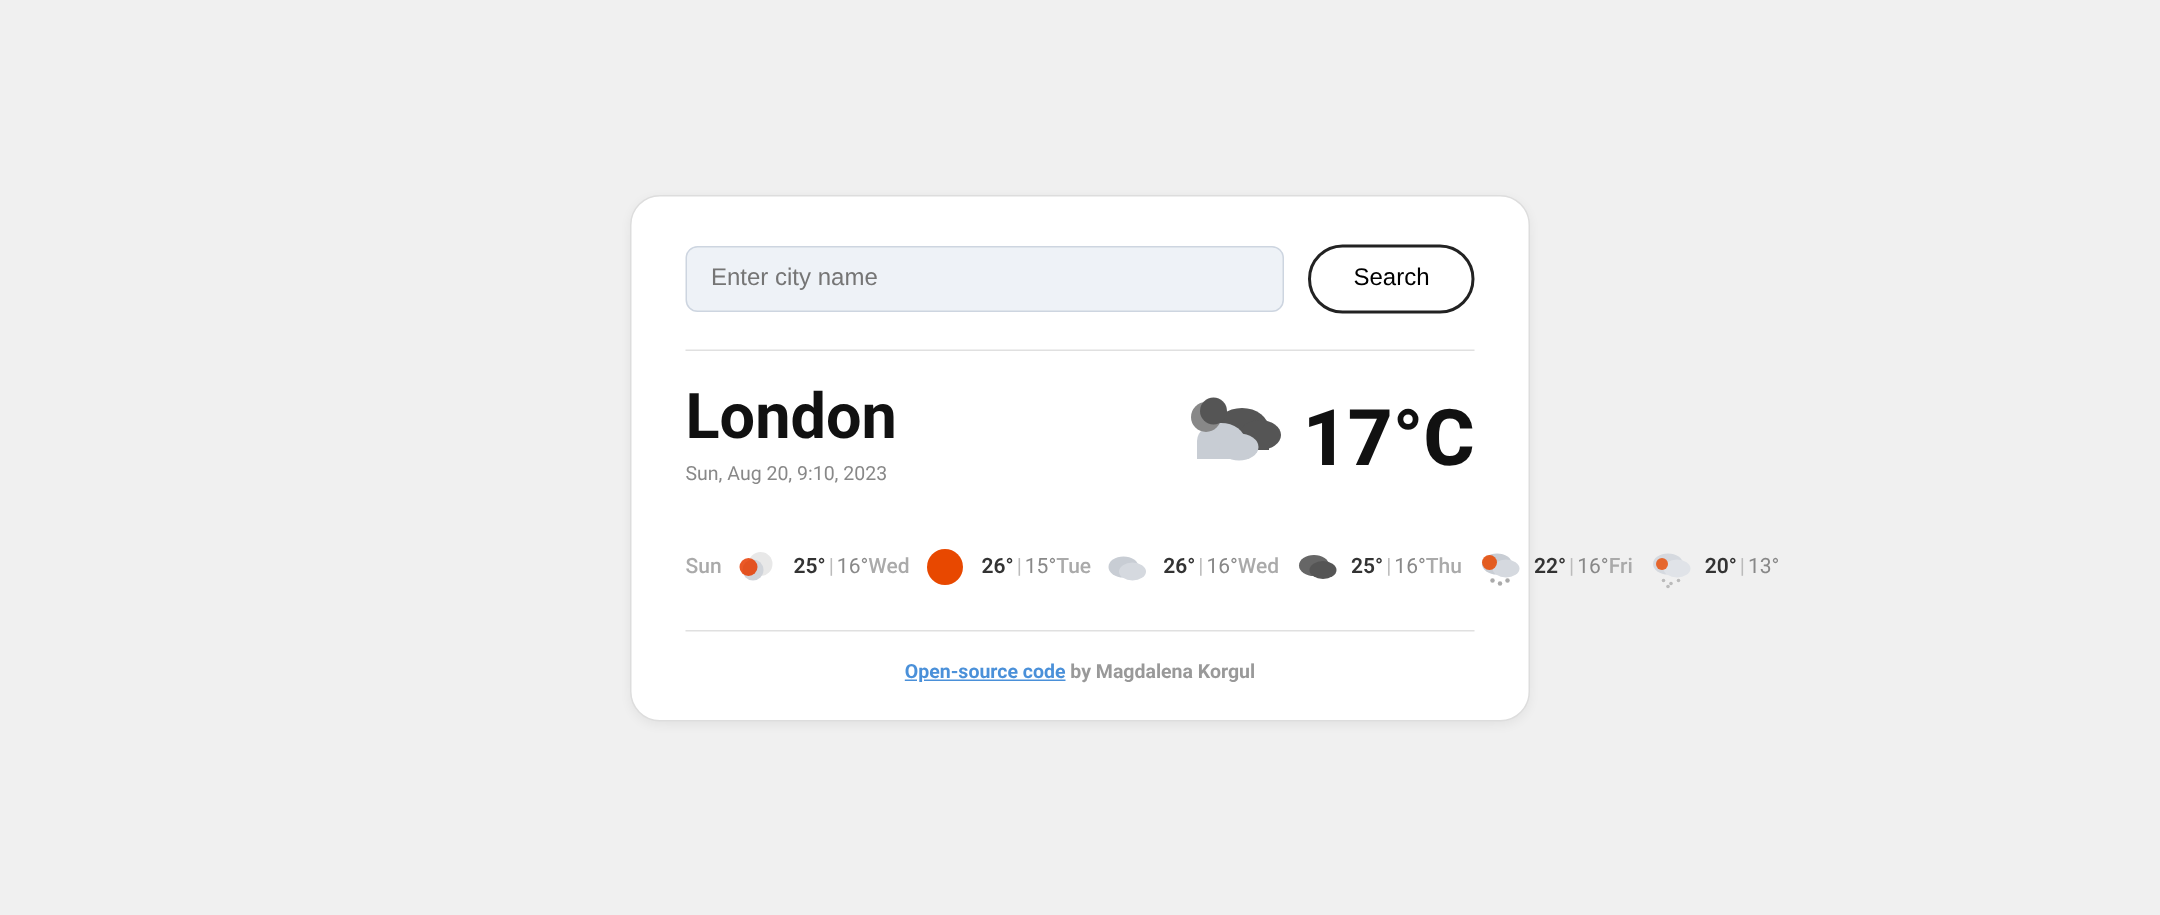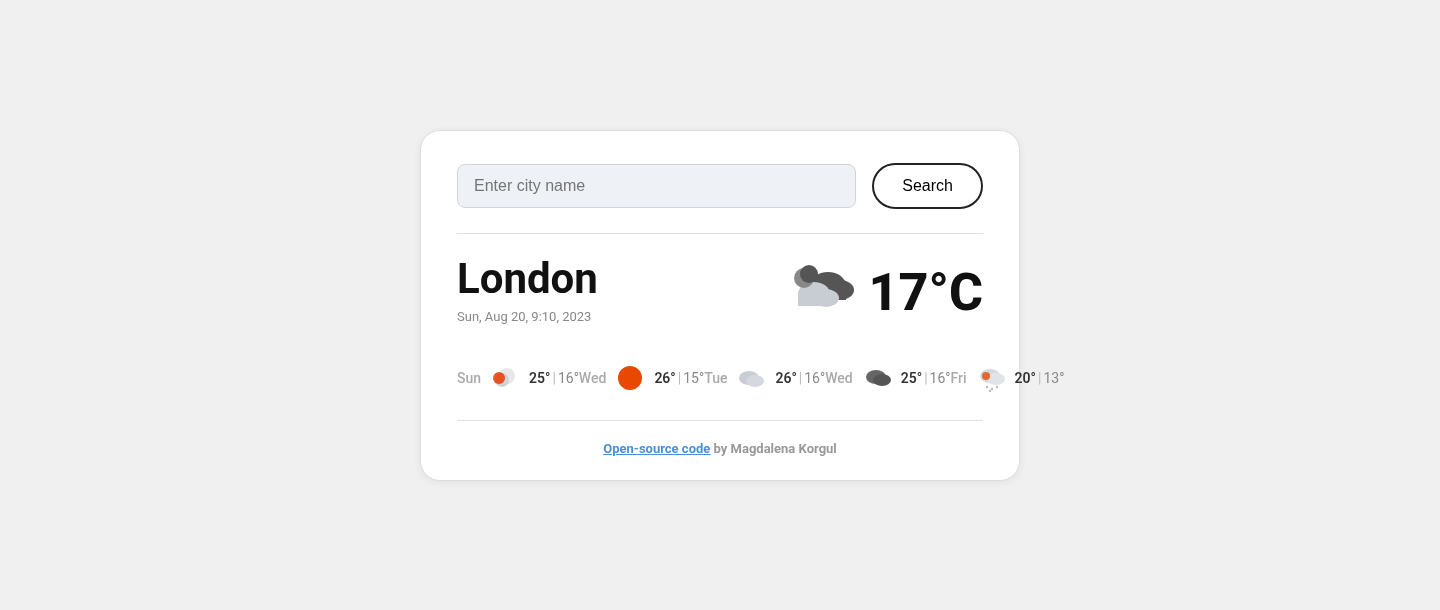--- a/index.html
+++ b/index.html
@@ -229,20 +229,37 @@
         <svg width="32" height="32" viewBox="0 0 32 32">
           <ellipse cx="15" cy="15" rx="10" ry="7" fill="#666"></ellipse>
           <ellipse cx="21" cy="18" rx="9" ry="6" fill="#555"></ellipse>
         </svg>
       </div>
       <div class="forecast-temps">
         <span class="high">25°</span><span class="sep">|</span><span class="low">16°</span>
       </div>
     </div>
 
+    <div class="forecast-day">
+      <span class="day-label">Thu</span>
+      <div class="forecast-icon">
+        <svg width="32" height="32" viewBox="0 0 32 32">
+          <ellipse cx="15" cy="14" rx="10" ry="7" fill="#c8cdd4"></ellipse>
+          <ellipse cx="21" cy="17" rx="9" ry="6" fill="#d5d9df"></ellipse>
+          <circle cx="10" cy="13" r="5" fill="#e84800" opacity="0.85"></circle>
+
+          <circle cx="12" cy="25" r="1.5" fill="#aaa"></circle>
+          <circle cx="17" cy="27" r="1.5" fill="#aaa"></circle>
+          <circle cx="22" cy="25" r="1.5" fill="#aaa"></circle>
+        </svg>
+      </div>
+      <div class="forecast-temps">
+        <span class="high">22°</span><span class="sep">|</span><span class="low">16°</span>
+      </div>
+    </div>
 
     <div class="forecast-day">
       <span class="day-label">Fri</span>
       <div class="forecast-icon">
         <svg width="32" height="32" viewBox="0 0 32 32">
           <ellipse cx="15" cy="14" rx="10" ry="7" fill="#d5d9df"></ellipse>
           <ellipse cx="21" cy="17" rx="9" ry="6" fill="#e0e3e8"></ellipse>
           <circle cx="11" cy="14" r="4" fill="#e84800" opacity="0.8"></circle>
 
           <circle cx="12" cy="25" r="1.2" fill="#bbb"></circle>

